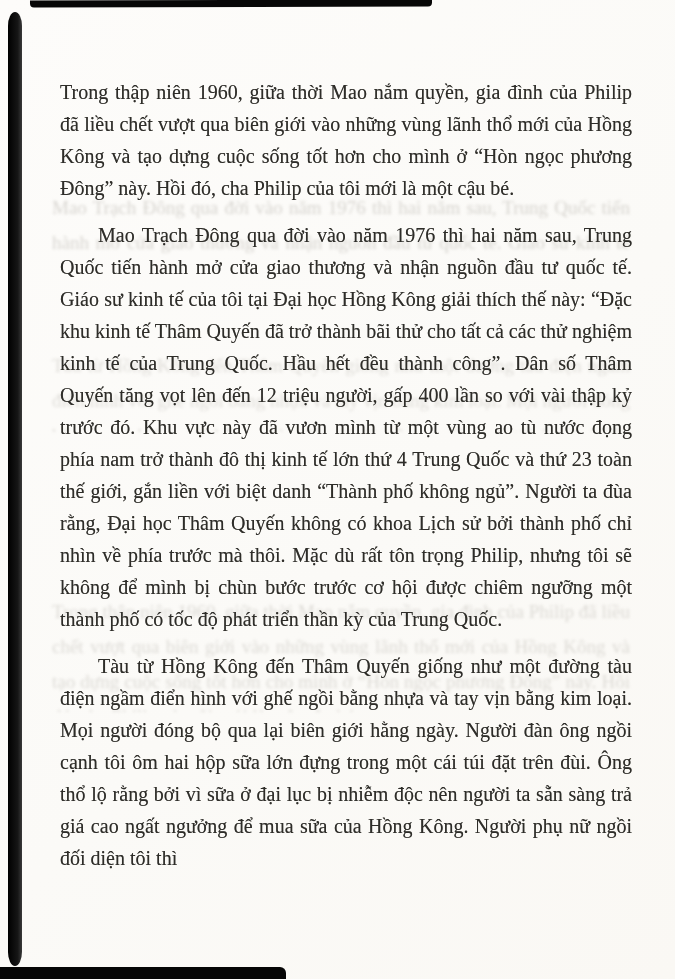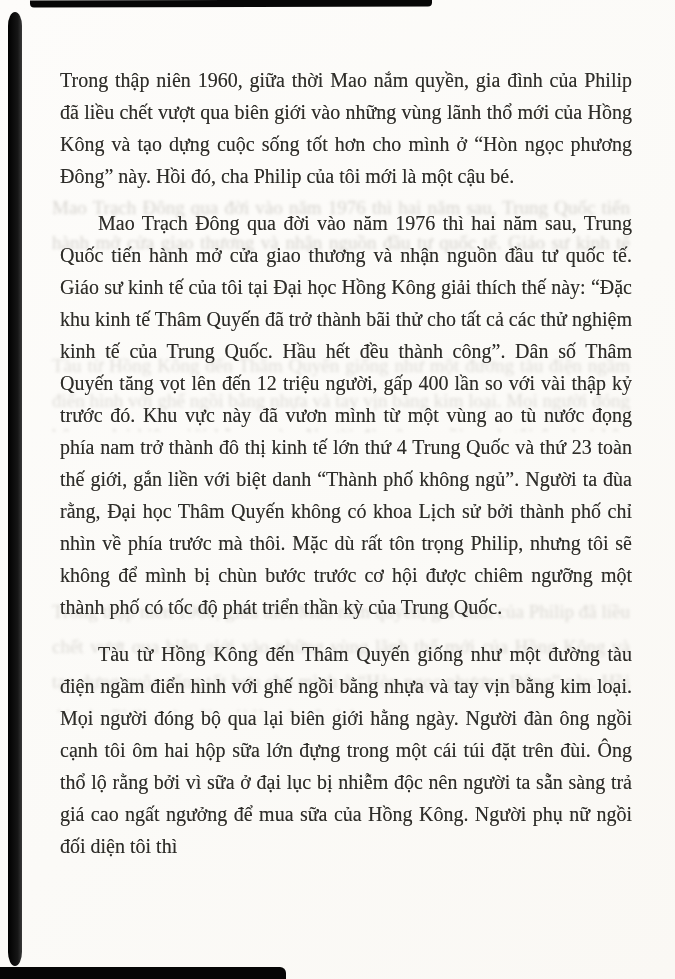--- a/index.html
+++ b/index.html
@@ -70,21 +70,21 @@
     position: relative;
     z-index: 2;
     padding: 64px 43px 0 60px;
     color: #2e2d29;
     font-size: 20px;
     line-height: 32px;
     text-align: justify;
     text-shadow: 0 0 0.5px rgba(40, 38, 34, 0.45);
   }
   .para {
-    margin: 0 0 15px 0;
+    margin: 12px 0 15px 0;
     text-indent: 38px;
   }
   .para.no-indent {
     text-indent: 0;
   }
 </style>
 </head>
 <body>
 
 <div class="scan-page">

